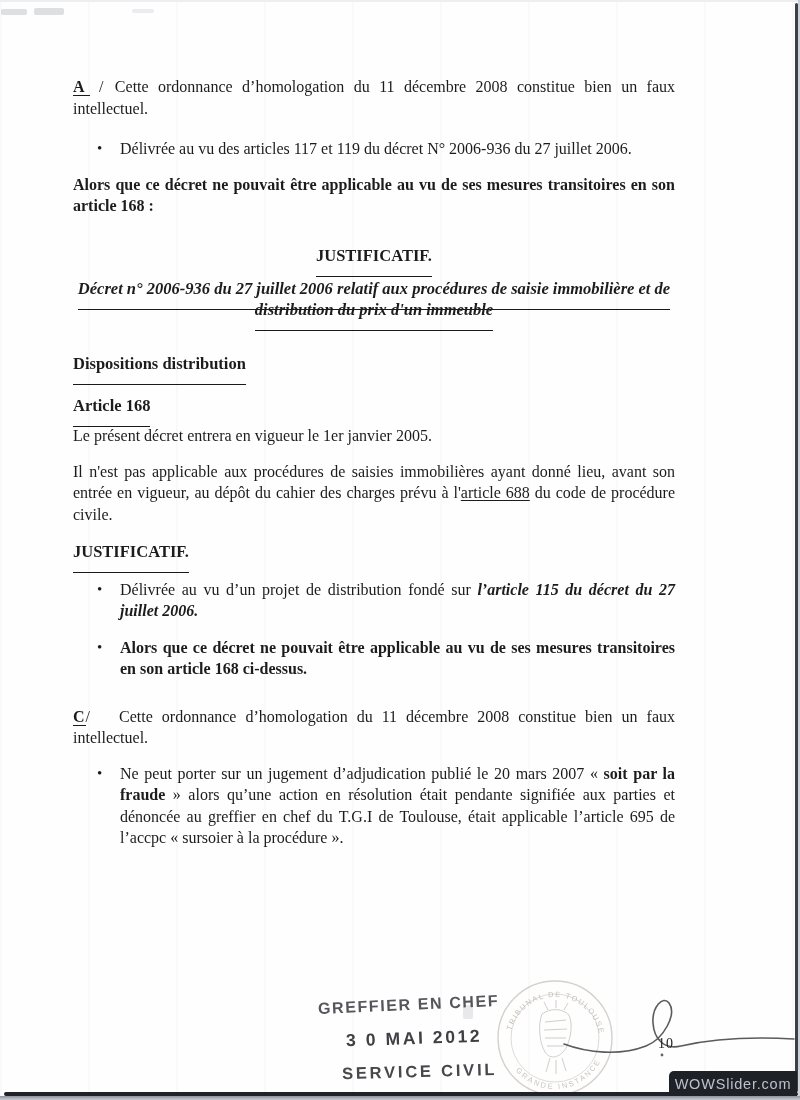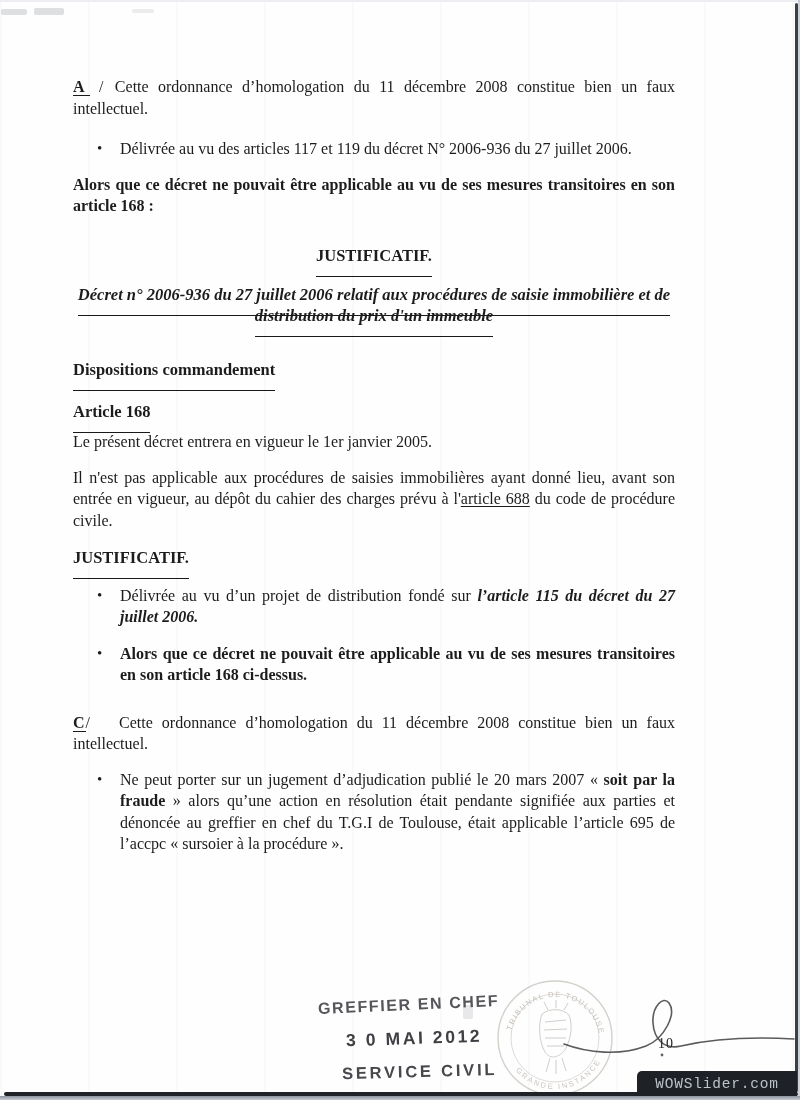--- a/index.html
+++ b/index.html
@@ -43,21 +43,21 @@
   .psep { padding-right:2px; }
 
   .bullet { display:flex; margin-left:24px; }
   .bullet .dot { width:23px; flex:none; font-size:15px; line-height:21.5px; }
   .bullet .btxt { flex:1; text-align:justify; }
 
   .mt-a   { margin-top:76px; }
   .mt-ba  { margin-top:19px; }
   .mt-wa  { margin-top:14px; }
   .mt-j1  { margin-top:28px; }
-  .mt-dt  { margin-top:18px; }
+  .mt-dt  { margin-top:12px; }
   .mt-dh  { margin-top:33px; }
   .mt-ah  { margin-top:20px; }
   .mt-at  { margin-top:9px; }
   .mt-ap  { margin-top:14px; }
   .mt-j2  { margin-top:16px; }
   .mt-cmd { margin-top:13px; }
   .mt-soit{ margin-top:13px; }
   .mt-b   { margin-top:33px; }
   .mt-b1  { margin-top:16px; }
   .mt-b2  { margin-top:15px; }
@@ -75,24 +75,24 @@
   .stamp.s1 { left:318px; top:996px;  font-size:16px;   letter-spacing:1.6px; transform:rotate(-2.6deg); color:#55555a; }
   .stamp.s2 { left:346px; top:1028px; font-size:17.5px; letter-spacing:2.6px; transform:rotate(-2deg); color:#3f3f44; }
   .stamp.s3 { left:342px; top:1062px; font-size:16.5px; letter-spacing:2.8px; transform:rotate(-1.6deg); color:#47474c; }
 
   .pagenum { position:absolute; left:658px; top:1036px; font-size:14px; letter-spacing:1px; }
 
   .seal-svg { position:absolute; left:490px; top:980px; opacity:.75; }
   .sig-svg  { position:absolute; left:558px; top:992px; }
 
   .watermark {
-    position:absolute; right:3px; bottom:4px; width:160px; height:25px;
+    position:absolute; right:3px; bottom:4px; width:128px; height:25px;
     background:#1e2126; border-top-left-radius:5px;
     display:flex; align-items:center; justify-content:center;
-    font-family:Liberation Mono, monospace;
+    font-family:Liberation Sans, sans-serif;
     font-size:14.5px; color:#bcc1cb; letter-spacing:0.8px;
   }
 </style>
 </head>
 <body>
 
 <div class="page">
 
   <div class="streaks"></div>
   <span class="mark m1"></span>
@@ -111,21 +111,21 @@
 
     <p class="justify b mt-wa">Alors que ce décret ne pouvait être applicable au vu de ses mesures transitoires en son article 168 :</p>
 
     <h2 class="center heading mt-j1"><span class="ub">JUSTIFICATIF.</span></h2>
 
     <div class="center mt-dt">
       <div class="decree-line"><span class="ub">Décret n° 2006-936 du 27 juillet 2006 relatif aux procédures de saisie immobilière et de</span></div>
       <div class="decree-line"><span class="ub">distribution du prix d'un immeuble</span></div>
     </div>
 
-    <h3 class="heading mt-dh"><span class="ub">Dispositions commandement</span></h3>
+    <h3 class="heading mt-dh"><span class="ub">Dispositions distribution</span></h3>
 
     <h3 class="heading mt-ah"><span class="ub">Article 168</span></h3>
 
     <p class="justify mt-at">Le présent décret entrera en vigueur le 1er janvier 2005.</p>
 
     <p class="justify mt-ap"><span>Il n'est pas applicable aux procédures de saisies immobilières ayant donné lieu, avant son entrée en vigueur, au dépôt du cahier des charges prévu à l'</span><span class="u">article 688</span><span> du code de procédure civile.</span></p>
 
     <h3 class="heading mt-j2"><span class="ub">JUSTIFICATIF.</span></h3>
 
 

